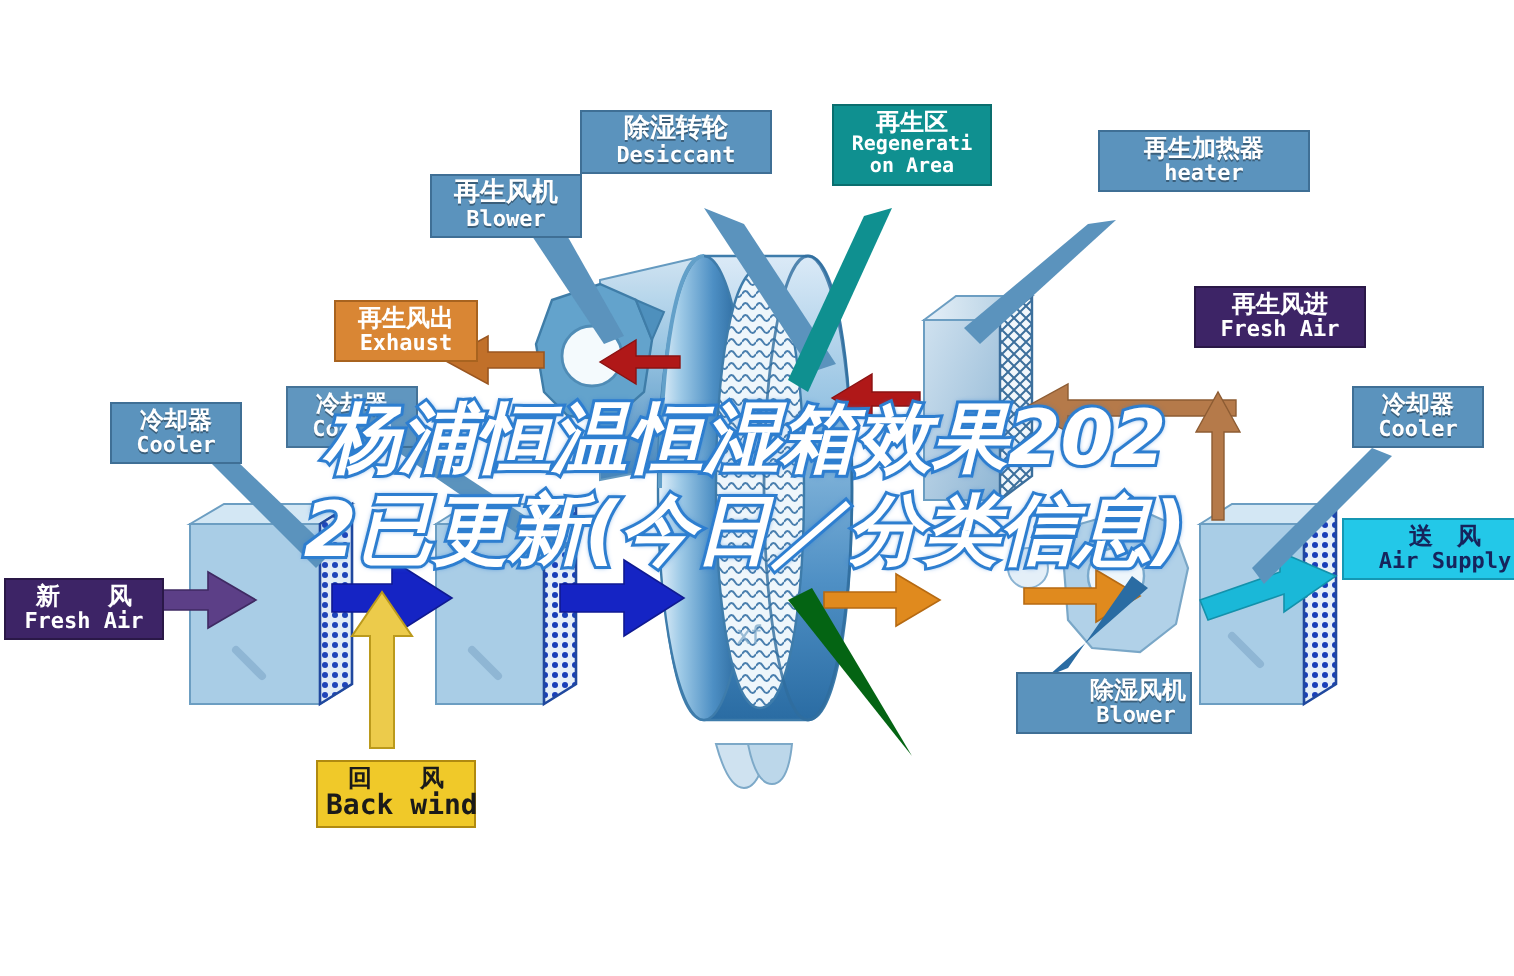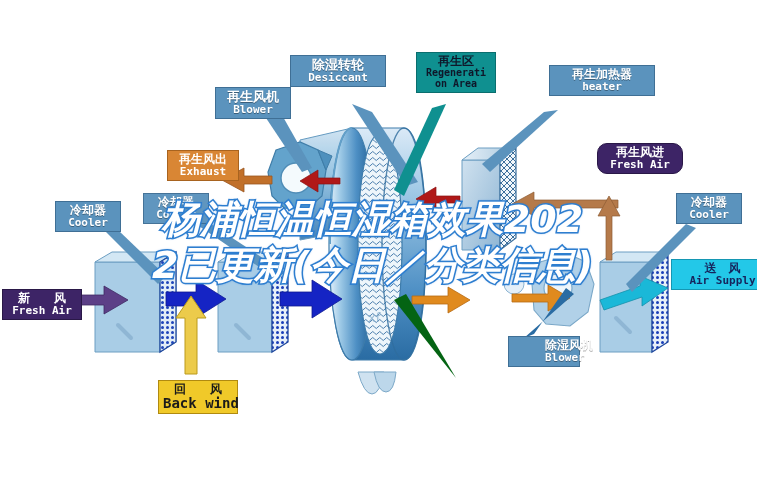--- a/index.html
+++ b/index.html
@@ -10,21 +10,21 @@
   
   .lbl{position:absolute;box-sizing:border-box;text-align:center;line-height:1.08;
        padding:2px 4px;border:1px solid rgba(0,0,0,.25);z-index:40;white-space:nowrap;}
   .lbl .cn{display:block;font-family:"DejaVu Sans","Liberation Sans",sans-serif;font-weight:700;}
   .lbl .en{display:block;font-family:"DejaVu Sans Mono","Liberation Mono",monospace;font-weight:700;}
 
   
   .lbl.blue{background:#5b93bd;border-color:#3f6f95;color:#ffffff;
             text-shadow:0 1px 0 rgba(0,0,0,.35);}
   
-  .lbl.teal{background:#0f9090;border-color:#0a6e6e;color:#0f172a;}
+  .lbl.teal{background:#0f9090;border-color:#0a6e6e;color:#ffffff;}
   
   .lbl.purple{background:#3d2466;border-color:#2a1847;color:#ffffff;}
   
   .lbl.orange{background:#d98634;border-color:#a8631f;color:#ffffff;}
   
   .lbl.cyan{background:#23c8e8;border-color:#1497b3;color:#16245c;}
   
   .lbl.green{background:#046413;border-color:#023a0b;color:#49f08a;}
   
   .lbl.yellow{background:#f0c929;border-color:#b08a10;color:#1a1a1a;}
@@ -218,21 +218,21 @@
   <div class="lbl blue" id="lb-heater" style="left:549px;top:65px;width:106px;font-size:12px;">
     <span class="cn">再生加热器</span>
     <span class="en" style="font-size:11px;">heater</span>
   </div>
 
   <div class="lbl orange" id="lb-exhaust" style="left:167px;top:150px;width:72px;font-size:12px;">
     <span class="cn">再生风出</span>
     <span class="en" style="font-size:11px;">Exhaust</span>
   </div>
 
-  <div class="lbl purple" id="lb-regen-fresh" style="left:597px;top:143px;width:86px;font-size:12px;border-radius:10px;">
+  <div class="lbl purple" id="lb-regen-fresh" style="left:597px;top:143px;width:86px;font-size:12px;">
     <span class="cn">再生风进</span>
     <span class="en" style="font-size:11px;">Fresh Air</span>
   </div>
 
   <div class="lbl blue" id="lb-cooler-l1" style="left:55px;top:201px;width:66px;font-size:12px;">
     <span class="cn">冷却器</span>
     <span class="en" style="font-size:11px;">Cooler</span>
   </div>
 
   <div class="lbl blue" id="lb-cooler-l2" style="left:143px;top:193px;width:66px;font-size:12px;opacity:0.97;">
@@ -248,21 +248,21 @@
   <div class="lbl purple" id="lb-fresh-in" style="left:2px;top:279px;width:80px;font-size:12px;margin-top:10px;">
     <span class="cn">新　　风</span>
     <span class="en" style="font-size:11px;">Fresh Air</span>
   </div>
 
   <div class="lbl yellow" id="lb-back-wind" style="left:158px;top:380px;width:80px;font-size:12px;">
     <span class="cn">回　　风</span>
     <span class="en" style="font-size:14px;">Back wind</span>
   </div>
 
-  <div class="lbl blue" id="lb-deh-blower" style="left:508px;top:336px;width:72px;font-size:12px;padding-left:36px;">
+  <div class="lbl blue" id="lb-deh-blower" style="left:508px;top:336px;width:88px;font-size:12px;padding-left:36px;">
     <span class="cn">除湿风机</span>
     <span class="en" style="font-size:11px;">Blower</span>
   </div>
 
 
   <div class="lbl cyan" id="lb-air-supply" style="left:671px;top:259px;width:103px;font-size:12px;">
     <span class="cn">送　风</span>
     <span class="en" style="font-size:11px;">Air Supply</span>
   </div>
 

